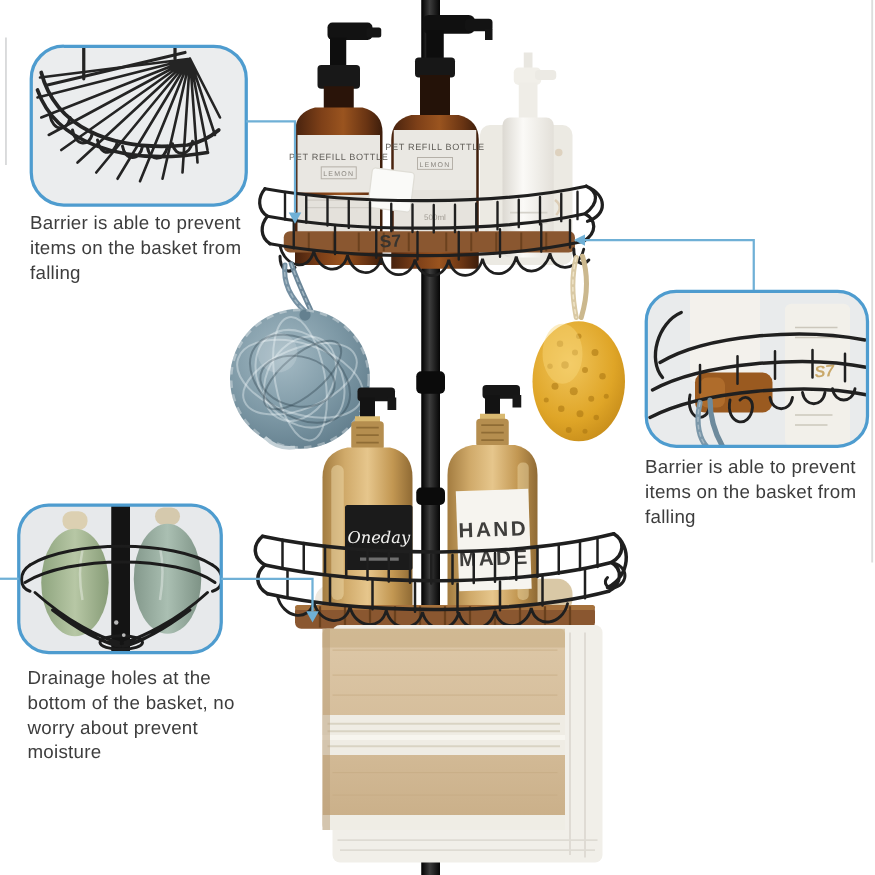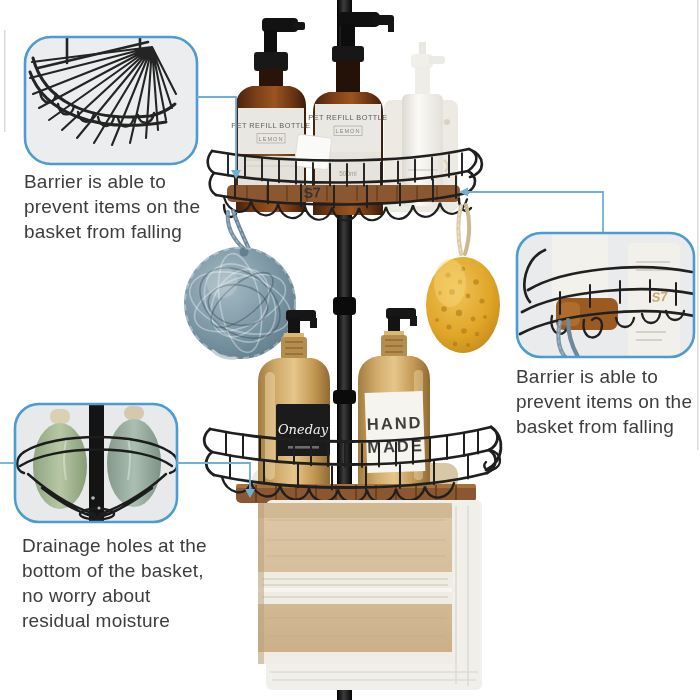--- a/index.html
+++ b/index.html
@@ -1,19 +1,19 @@
 <!DOCTYPE html>
 <html><head>
 <meta charset="utf-8">
 <style>
   html,body{margin:0;padding:0;background:#ffffff;}
   #canvas{position:relative;width:700px;height:700px;background:#ffffff;overflow:hidden;
           font-family:"Liberation Sans",sans-serif;}
   svg{position:absolute;left:0;top:0;}
-  .callout{position:absolute;font-size:19px;line-height:1.32;color:#3d3d3d;
+  .callout{position:absolute;font-size:15px;line-height:1.32;color:#3d3d3d;
            letter-spacing:.2px;font-weight:400;}
   .w192{width:192px;}
   svg text{font-family:"Liberation Sans",sans-serif;}
   .script{font-family:"DejaVu Serif",serif;font-style:italic;}
 </style>
 </head>
 <body>
 
 <div id="canvas">
 
@@ -360,15 +360,15 @@
     <path d="M231 170 L241 170 L236 179 Z" fill="#6fb0d6" stroke="none"></path>
     <path d="M468 187.5 L468 196.5 L459 192 Z" fill="#6fb0d6" stroke="none"></path>
     <path d="M245 489 L255 489 L250 498 Z" fill="#6fb0d6" stroke="none"></path>
   </g>
 </svg>
 
 <div class="callout w192" style="left:24px;top:169px;">Barrier is able to prevent items on the basket from falling</div>
 
 <div class="callout" style="left:516px;top:364px;width:186px;">Barrier is able to prevent items on the basket from falling</div>
 
-<div class="callout w192" style="left:22px;top:533px;">Drainage holes at the bottom of the basket, no worry about residual moisture</div>
+<div class="callout w192" style="left:22px;top:533px;">Drainage holes at the bottom of the basket, no worry about prevent moisture</div>
 
 </div>
 
 </body></html>

